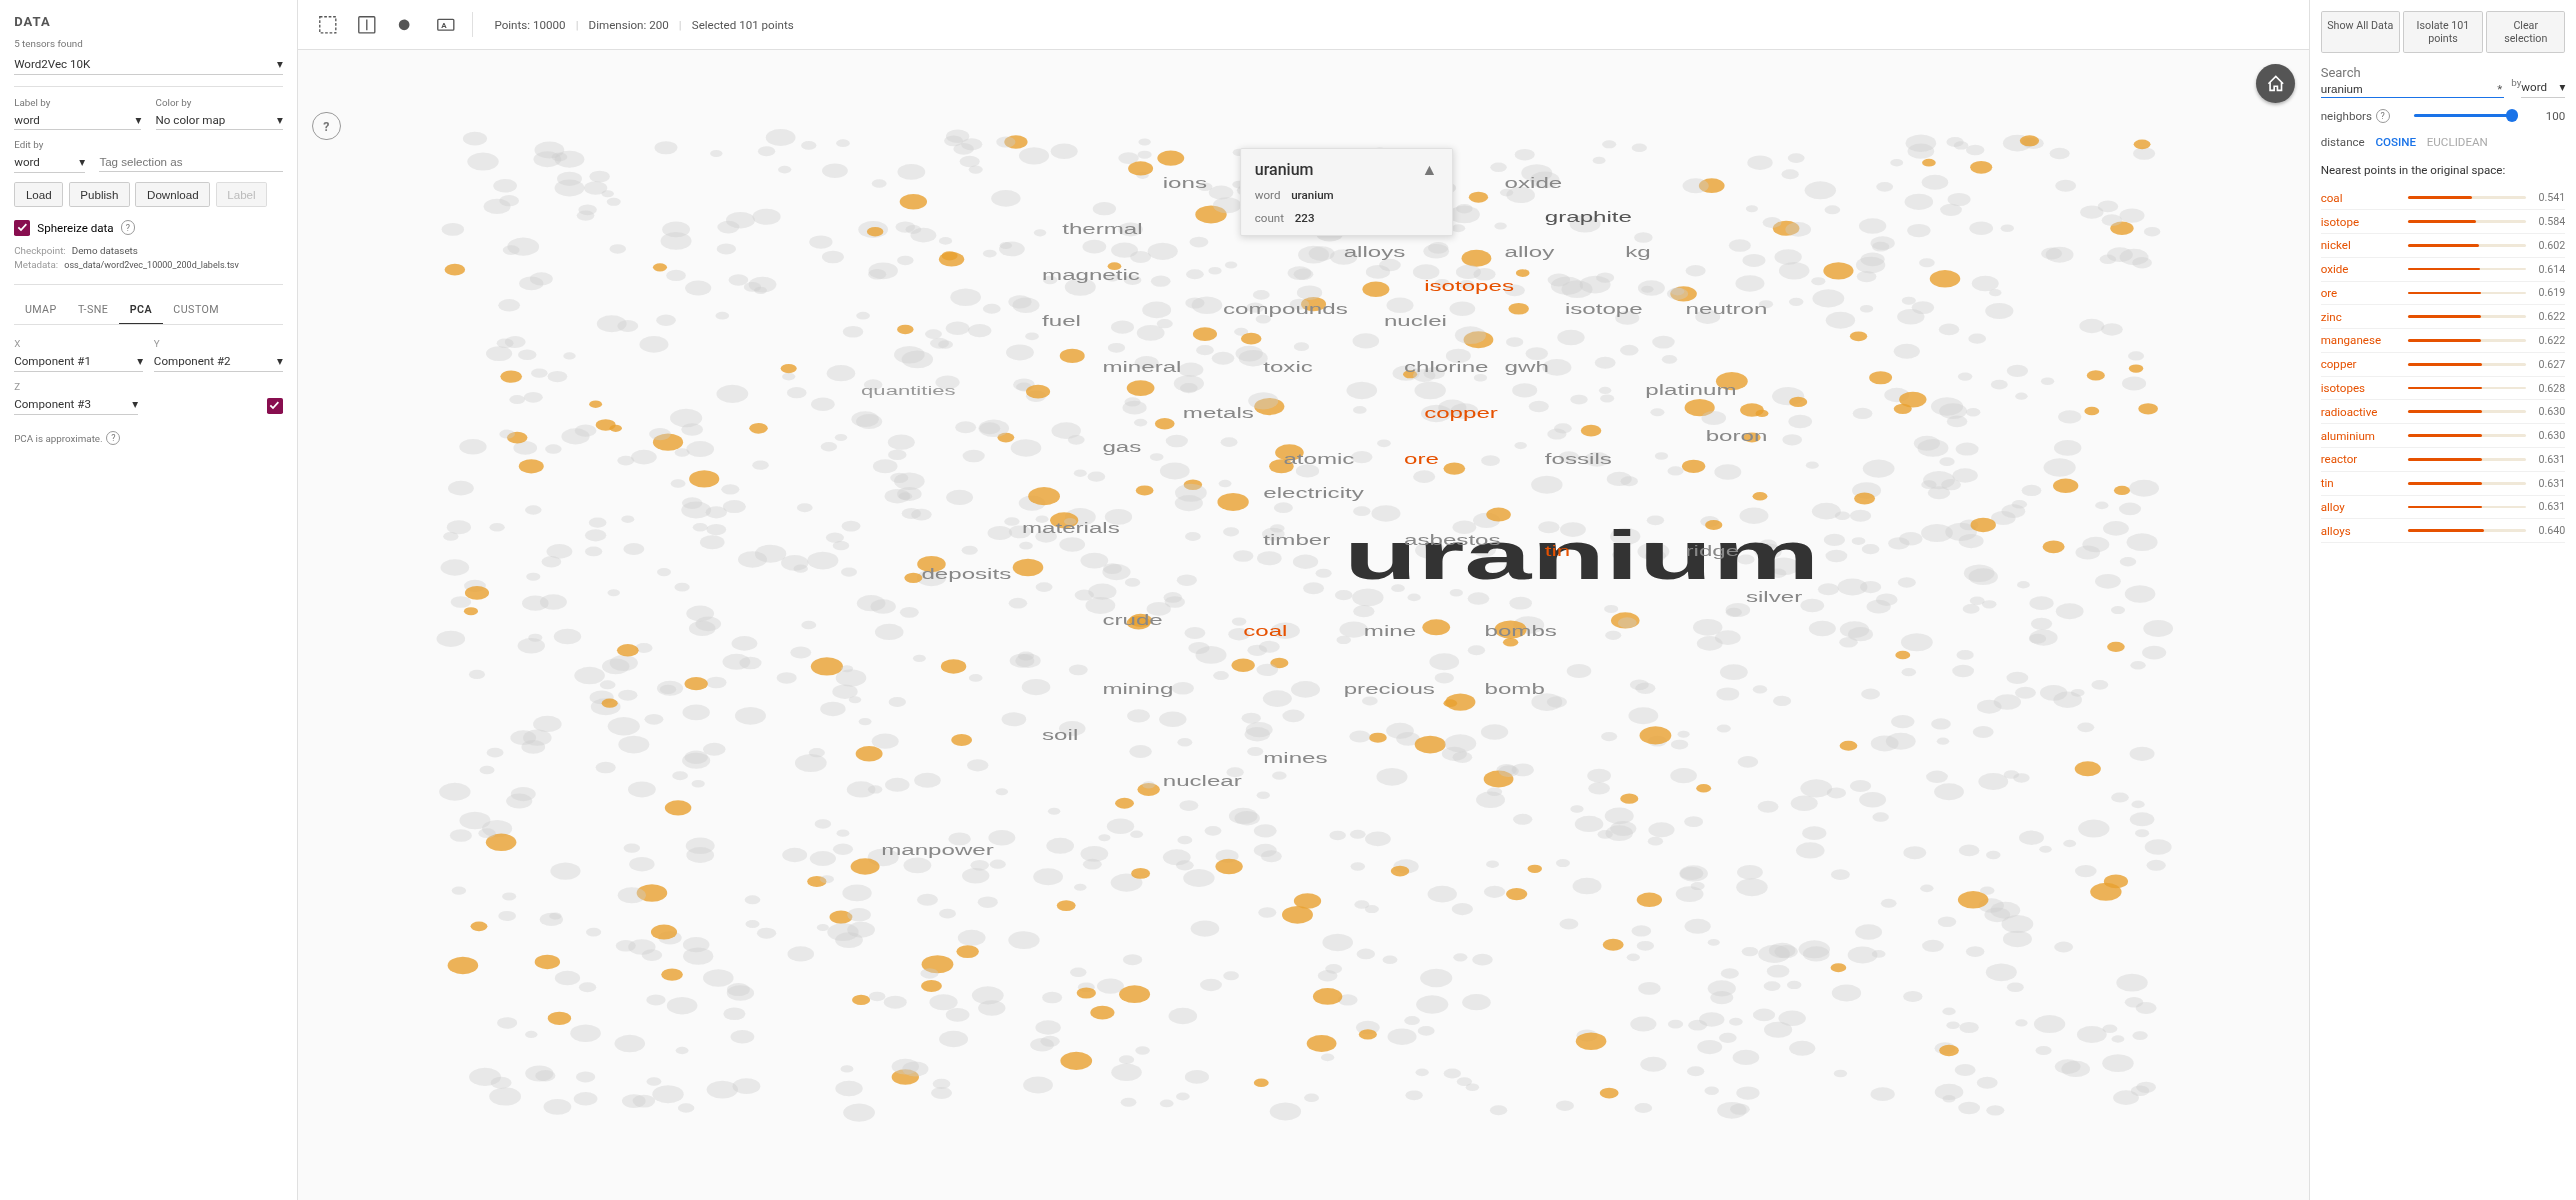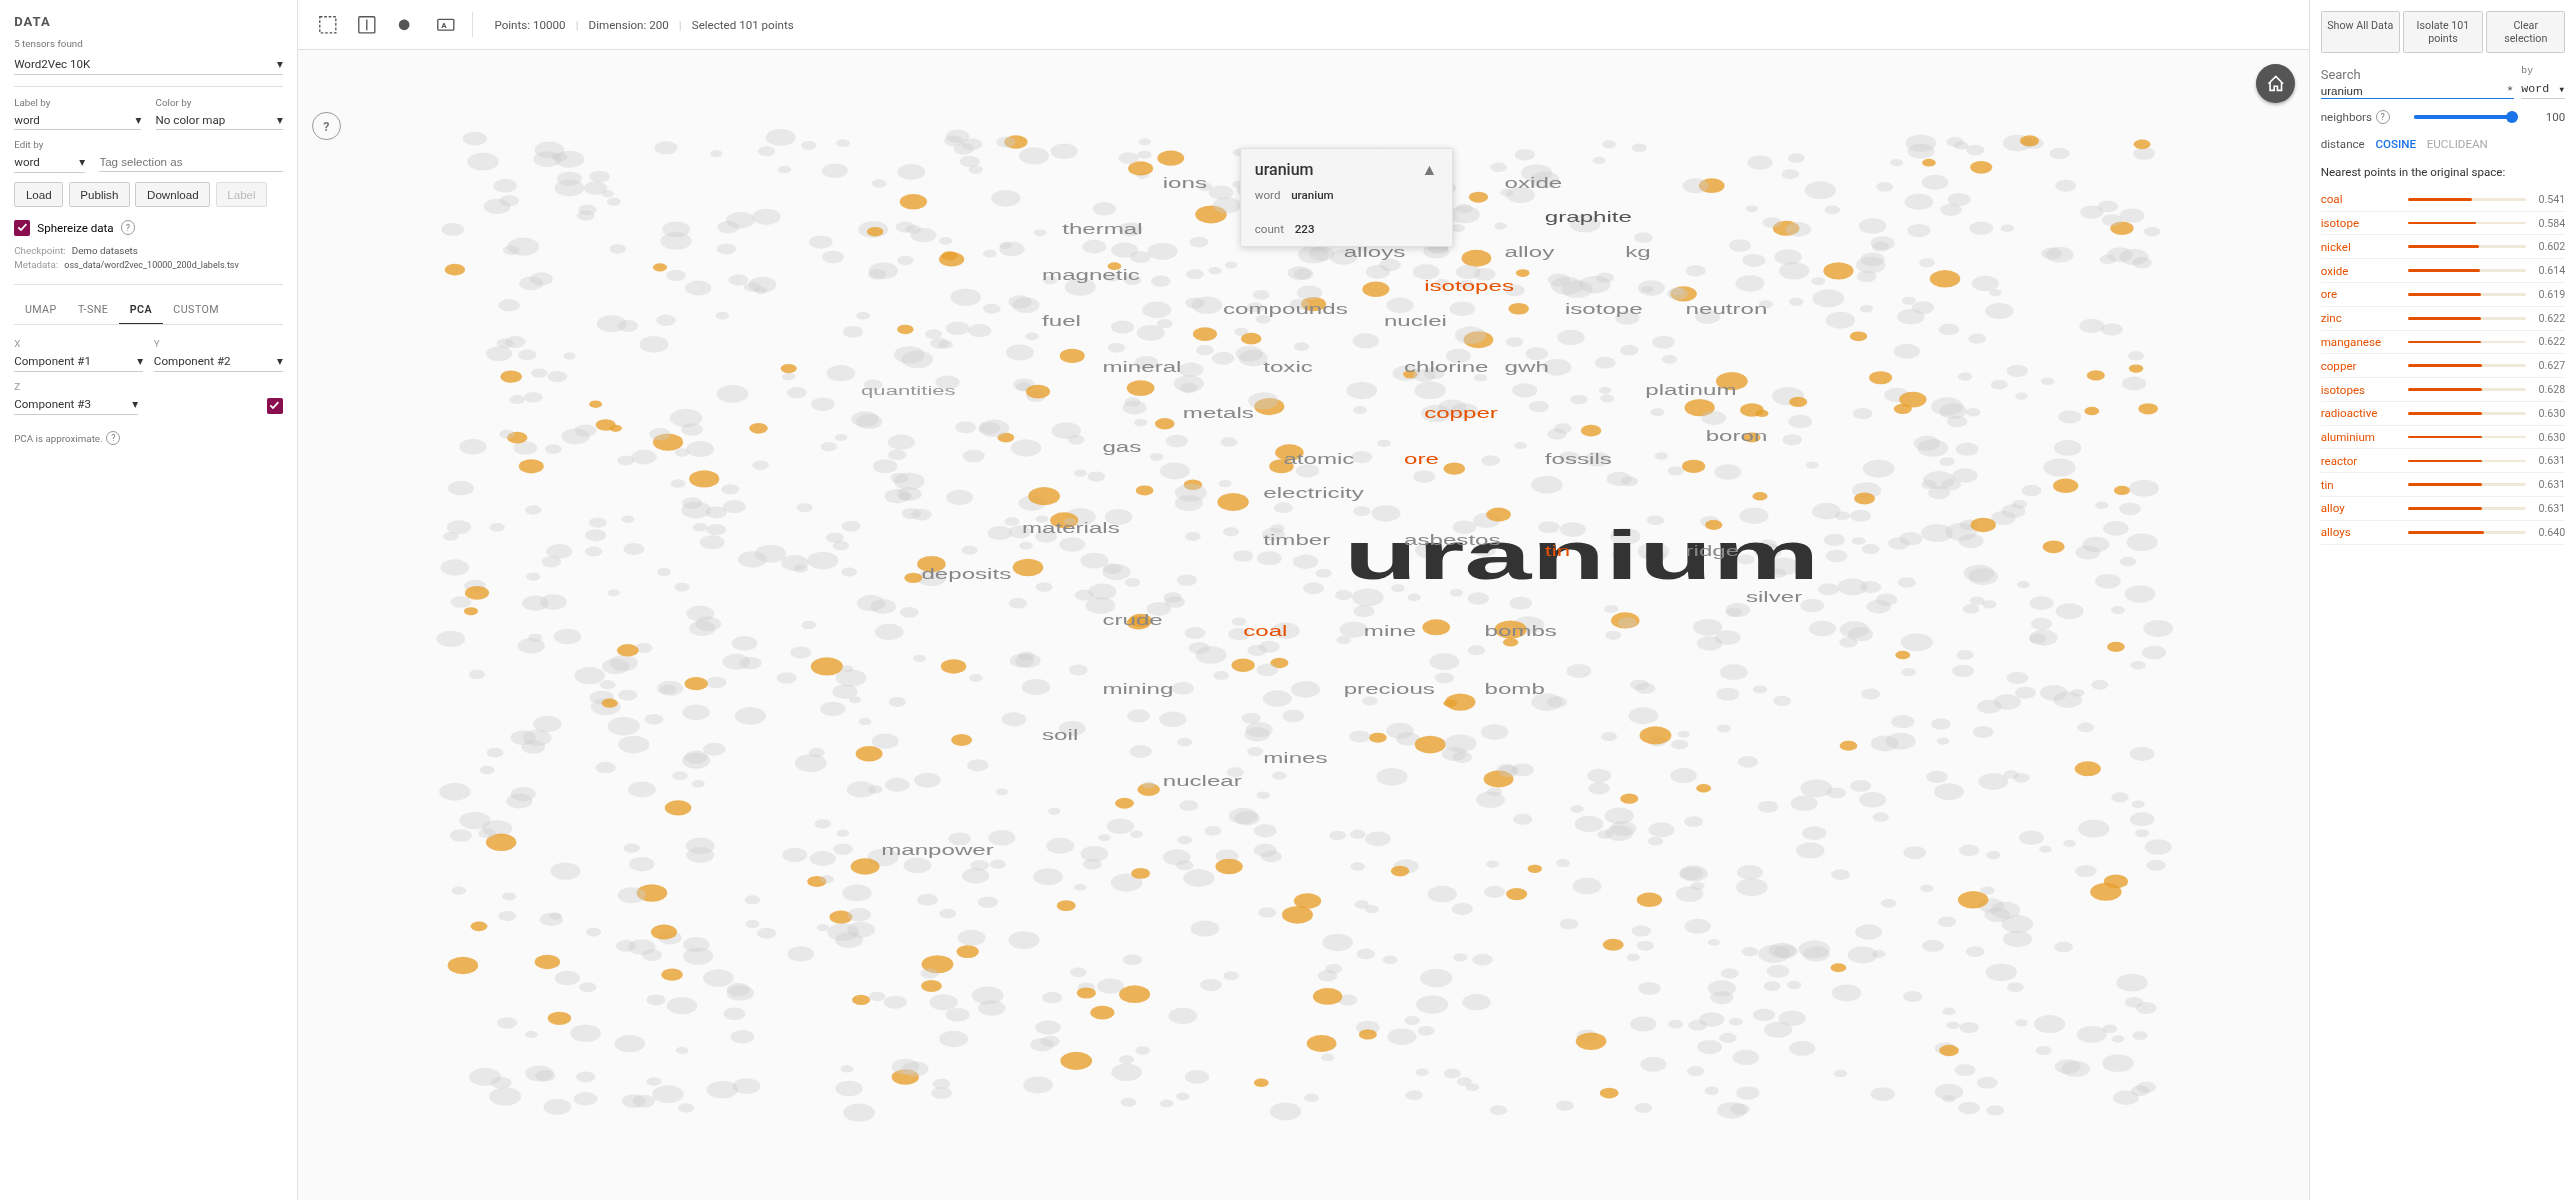--- a/index.html
+++ b/index.html
@@ -362,22 +362,20 @@
       padding: 1.8px 0;
       background: transparent;
     }
     .search-asterisk {
       color: #555;
       font-size: 11.6px;
       padding: 0 1.8px;
     }
     .by-group {
       display: flex;
-      flex-direction: column;
-      font-family: Liberation Mono, monospace;
     }
     .by-label { font-size: 9.8px; color: #777; margin-bottom: 2.7px; }
 
     .neighbors-row {
       display: flex;
       align-items: center;
       gap: 24px;
       margin-bottom: 10.7px;
     }
     .neighbors-label {
@@ -1915,21 +1913,21 @@
 
     <div id="point-tooltip">
       <div class="tooltip-header">
         <span class="tooltip-title">uranium</span>
         <span class="tooltip-close">▲</span>
       </div>
       <div class="tooltip-row">
         <span class="key">word</span>
         <span class="val">uranium</span>
       </div>
-      <div class="tooltip-row" style="margin-top:20px;">
+      <div class="tooltip-row" style="margin-top:9px;">
         <span class="key">count</span>
         <span class="val">223</span>
       </div>
     </div>
   </div>
 </div>
 
 <div id="right-panel">
 
   <div class="top-buttons">

